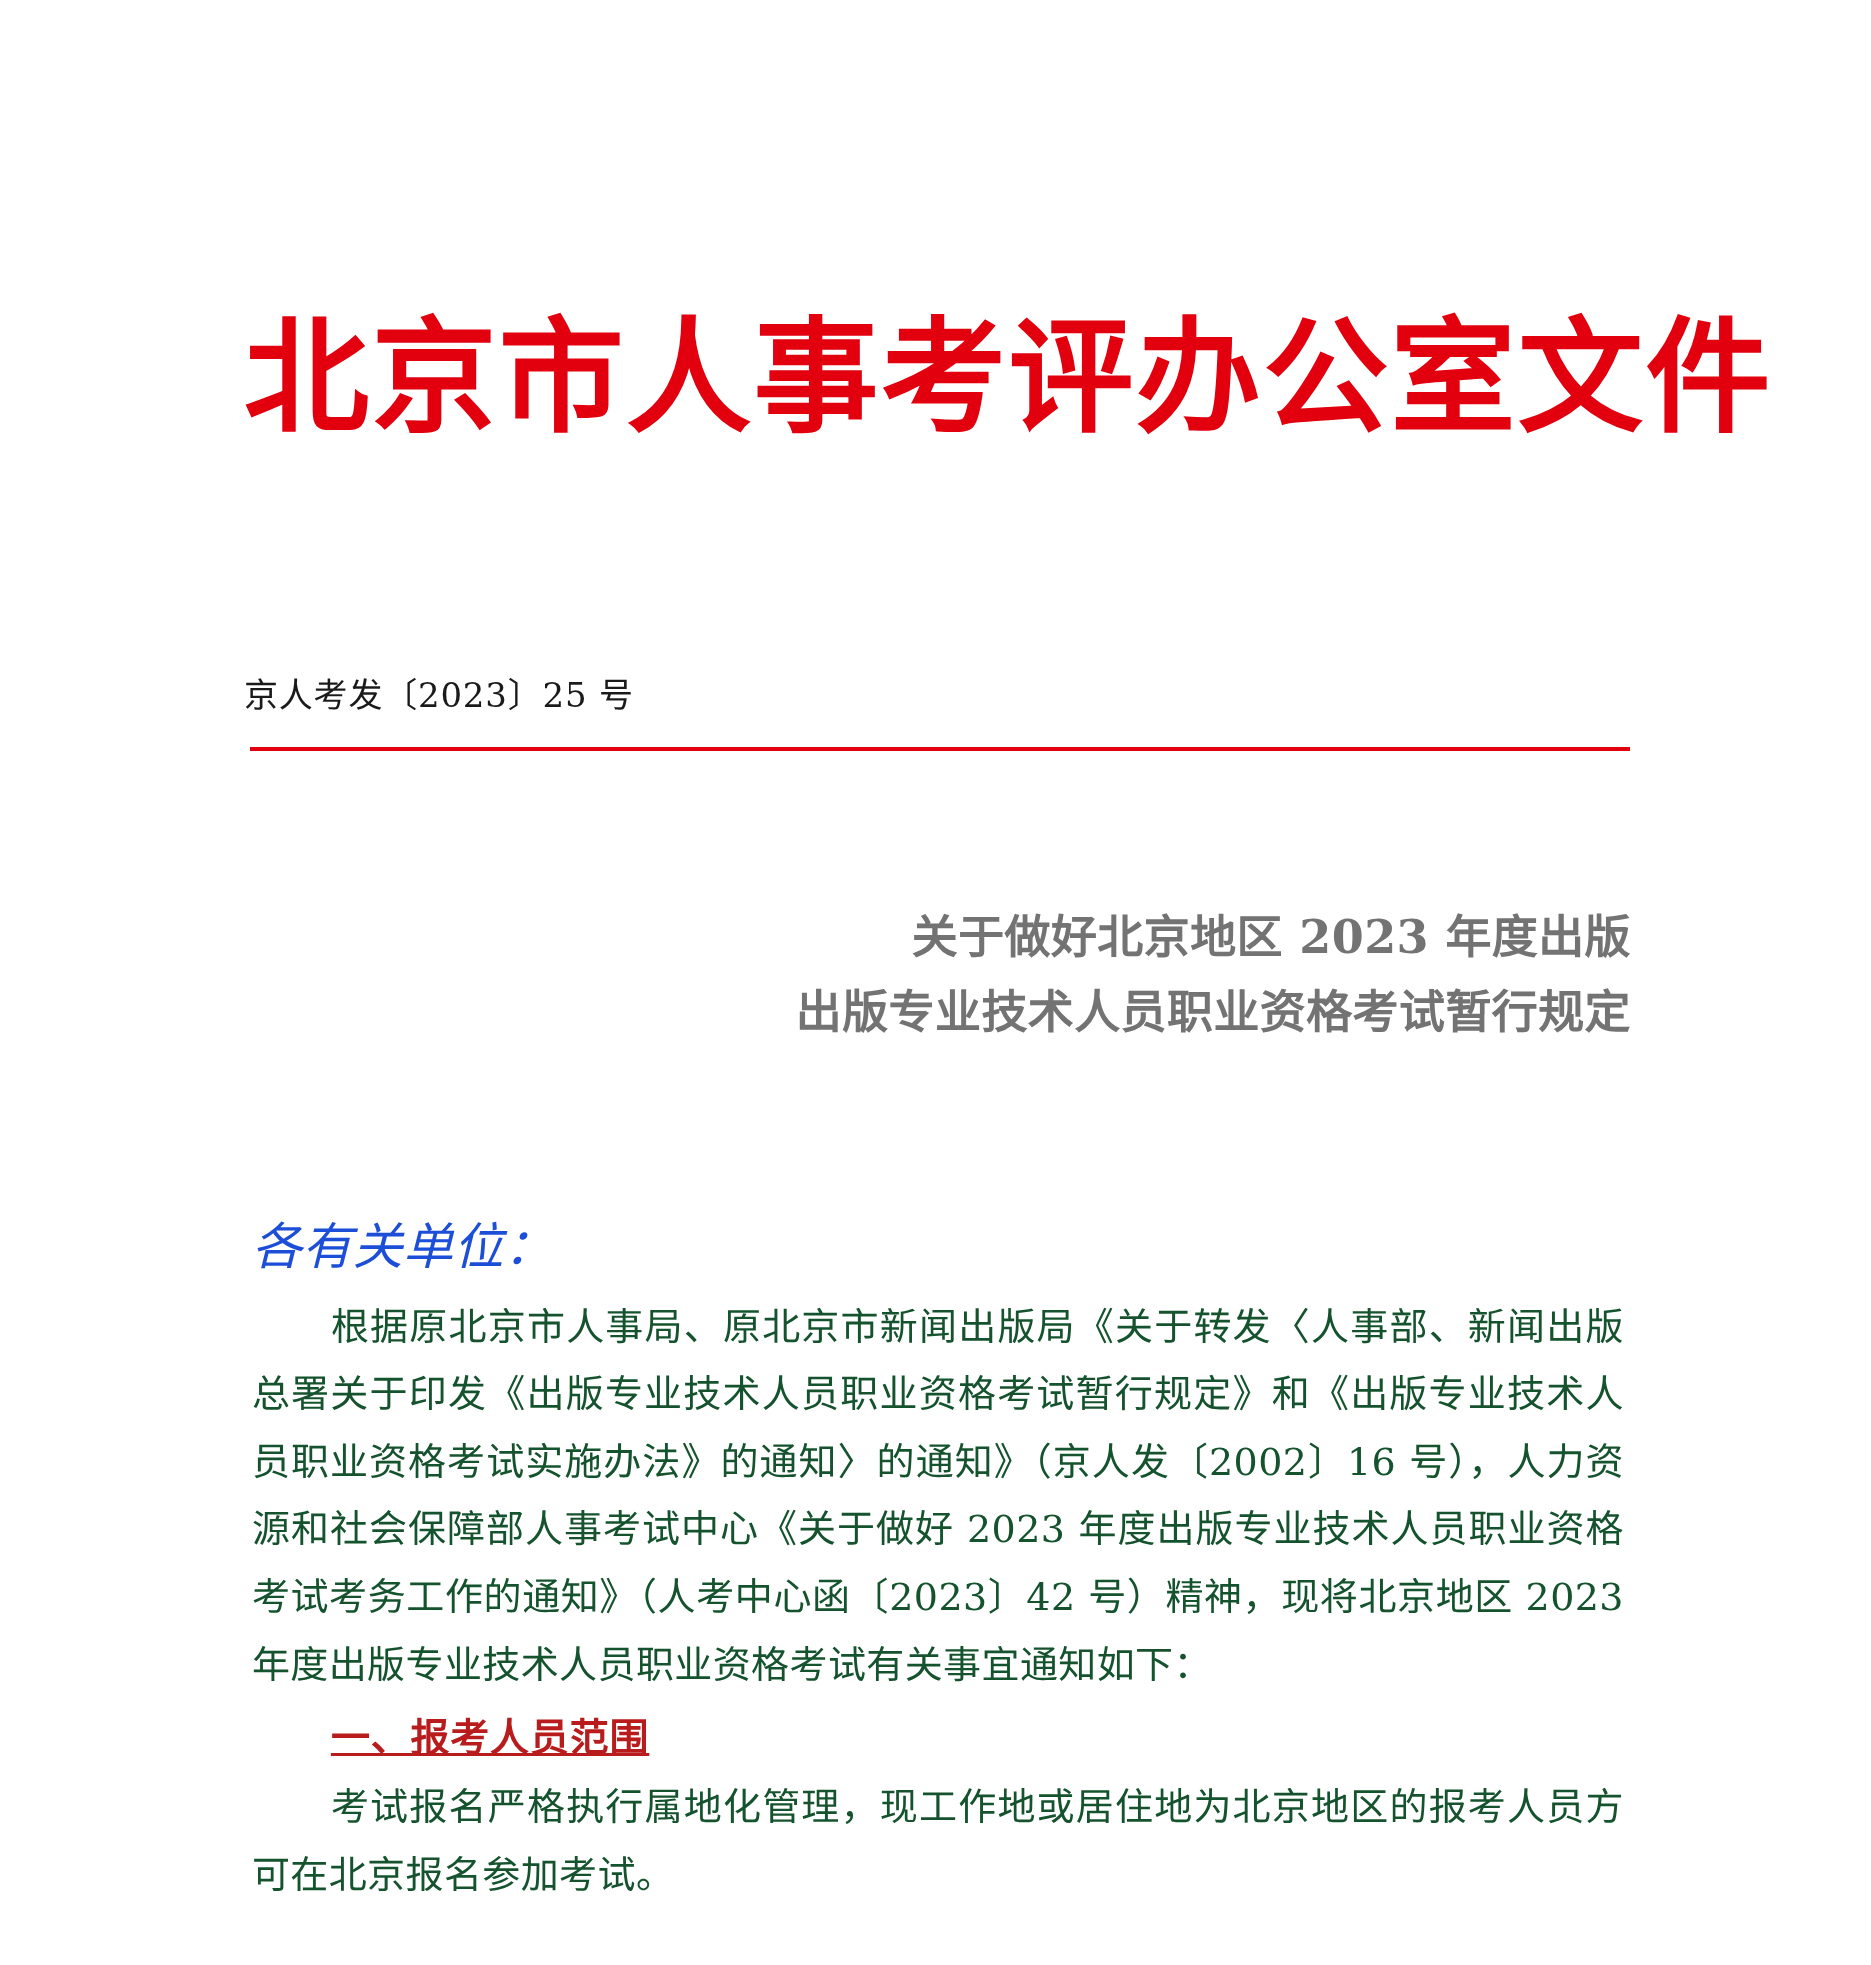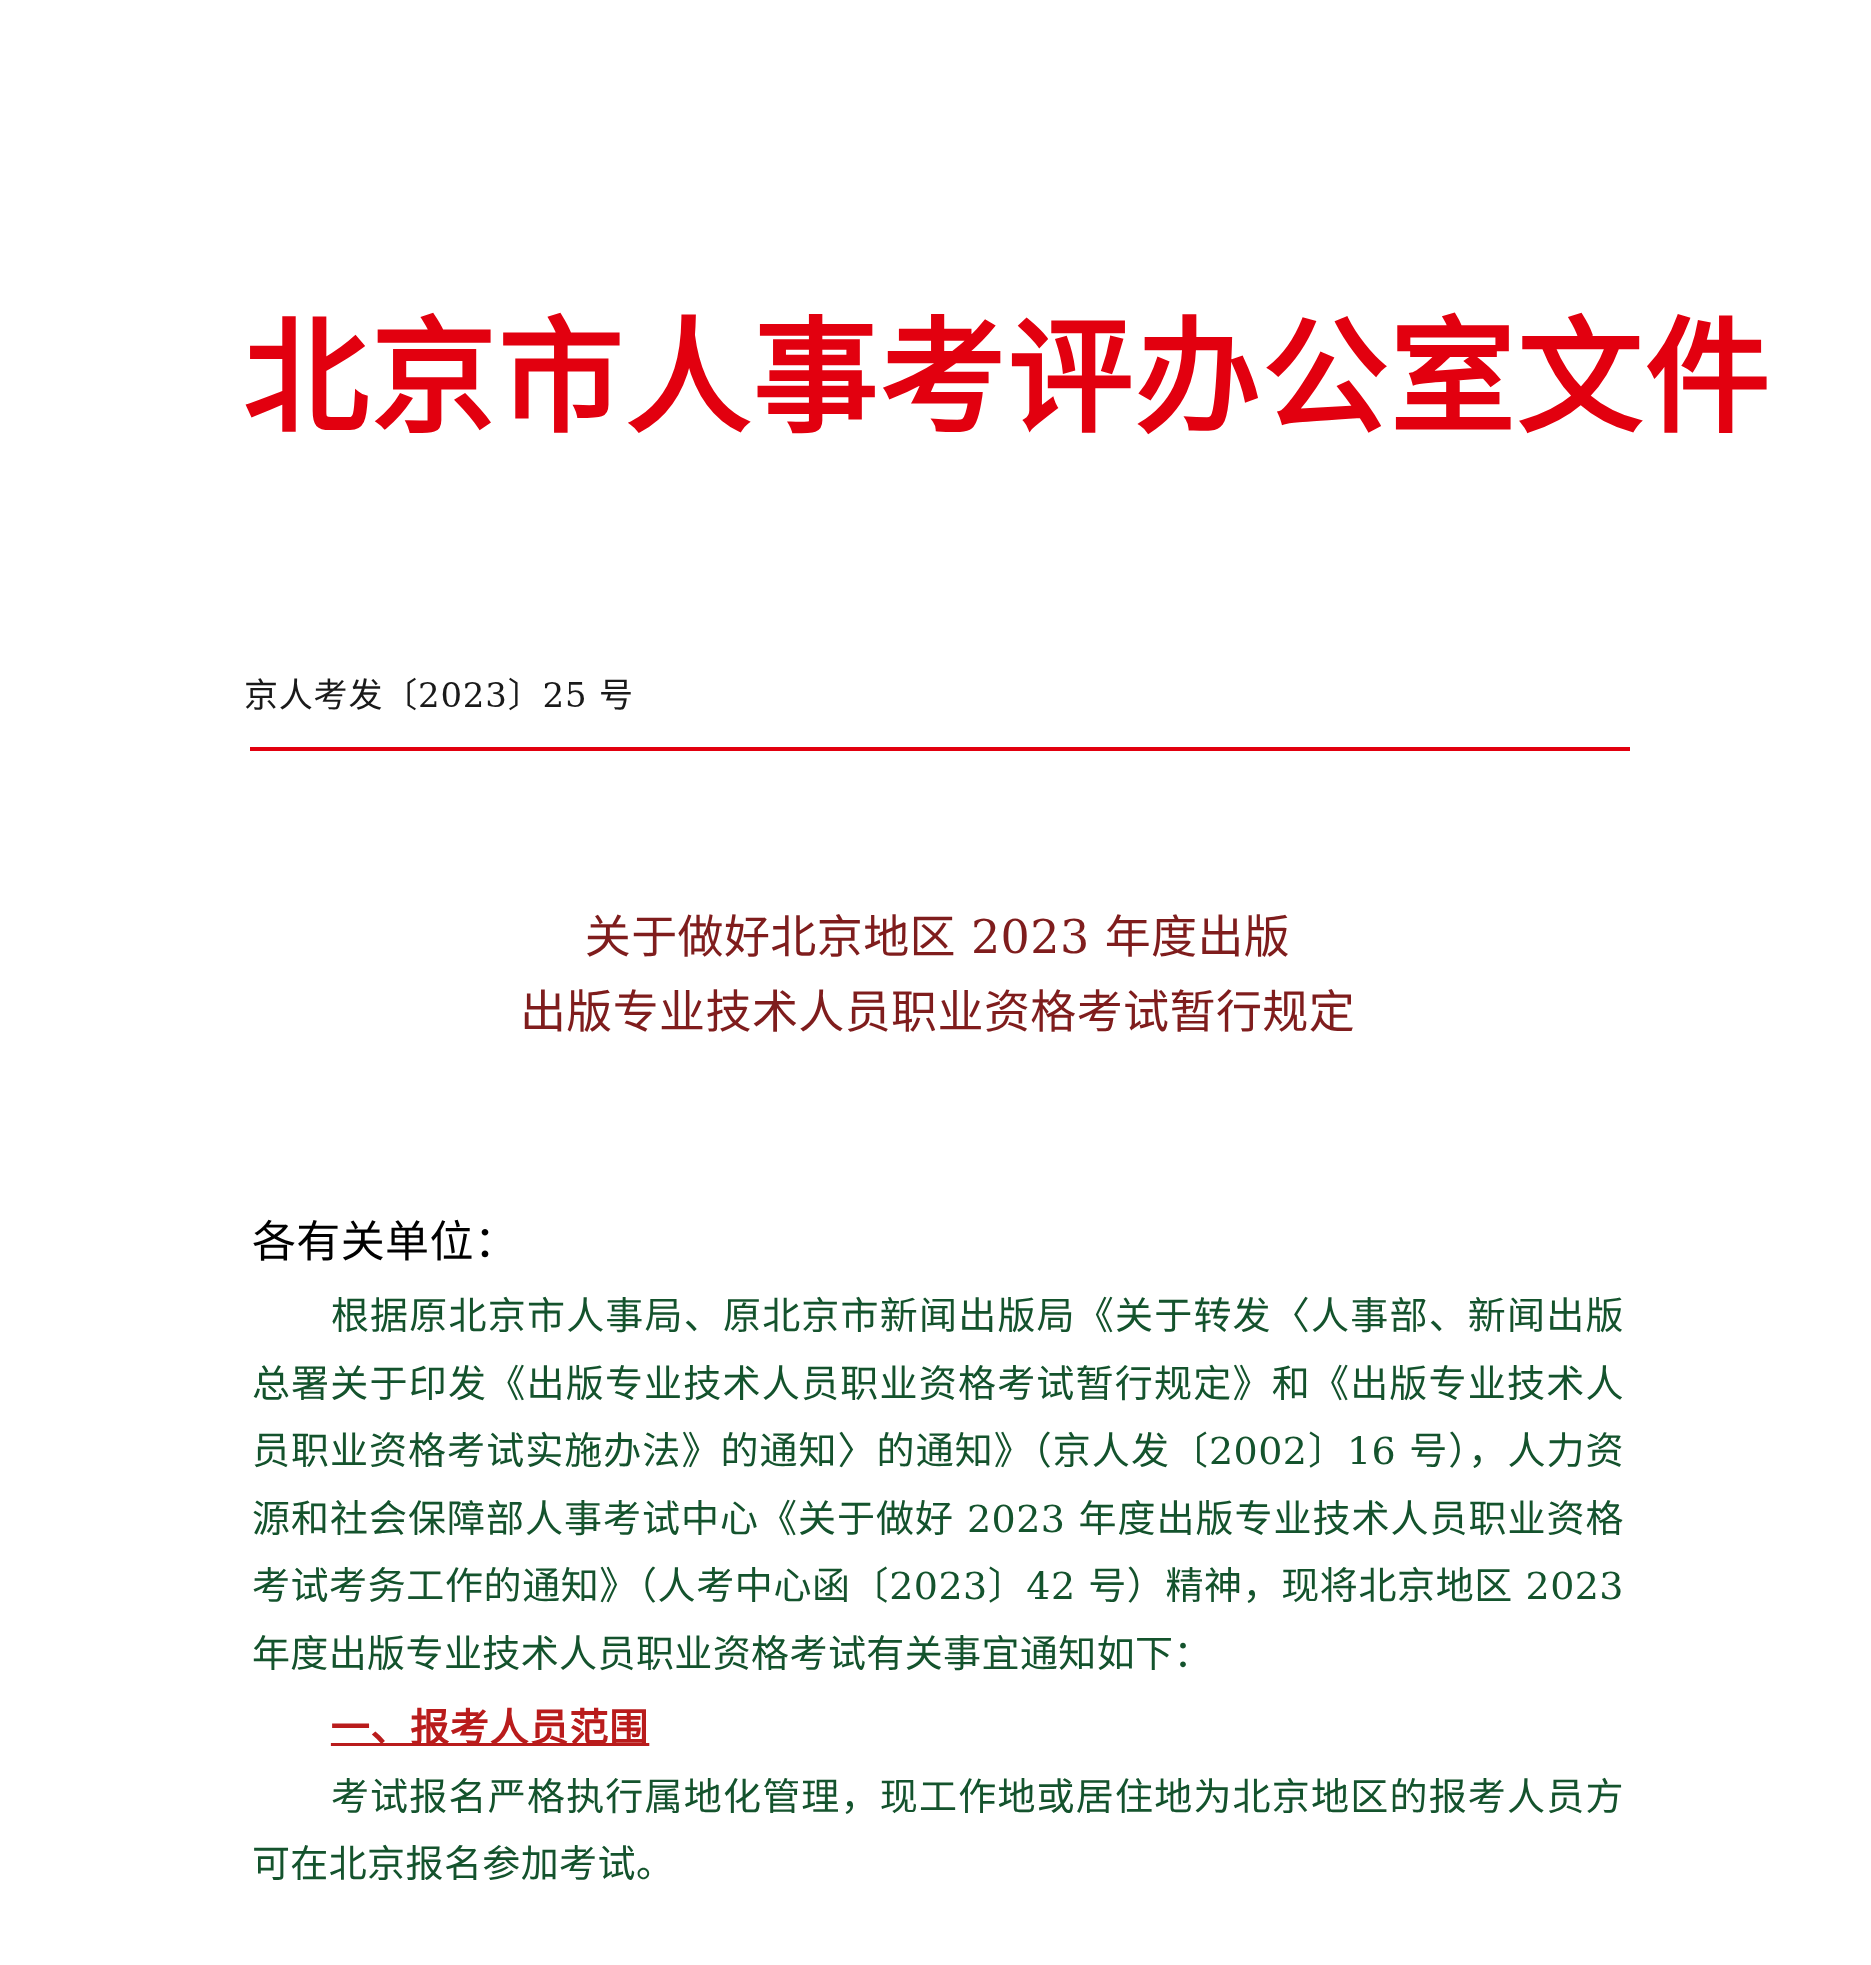--- a/index.html
+++ b/index.html
@@ -64,46 +64,47 @@
     height: 4.3px;
     background: #e2000f;
   }
 
   
   .doc-title {
     position: absolute;
     left: 0;
     top: 900px;
     width: 1387px;
-    text-align: center;
+    text-align: right;
     font-family: "DejaVu Serif", "Liberation Serif", serif;
-    font-weight: normal;
+    font-weight: bold;
     font-size: 46px;
     line-height: 1.62;
-    color: #7f1d1d;
+    color: #737373;
     letter-spacing: 0.4px;
   }
   .doc-title .line {
     display: block;
     white-space: nowrap;
   }
 
   
   .body-block {
     position: absolute;
     left: 7.9px;
     top: 1203px;
     width: 1372px;
   }
   .salutation {
     font-family: "DejaVu Serif", "Liberation Serif", serif;
-    font-size: 44px;
+    font-size: 50px;
     line-height: 1.78;
-    color: #000000;
+    color: #1d4ed8;
     letter-spacing: 0.4px;
+    font-style: italic;
   }
   .para {
     font-family: "DejaVu Serif", "Liberation Serif", serif;
     font-size: 38px;
     line-height: 1.78;
     color: #14532d;
     text-align: justify;
     text-justify: inter-ideograph;
     text-indent: 79px;
     letter-spacing: 0.4px;

